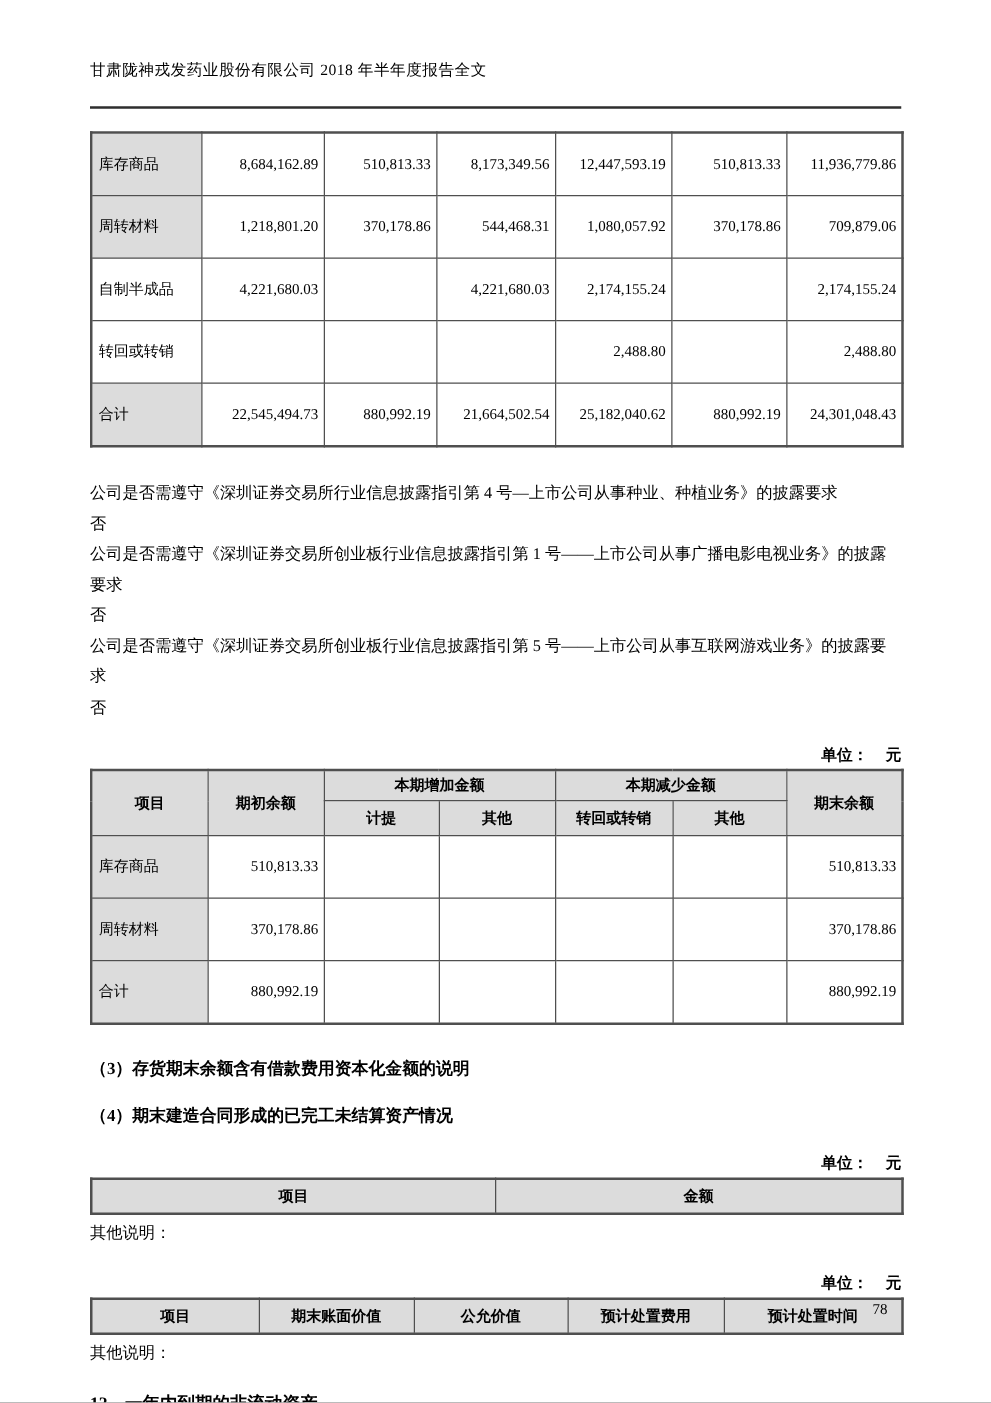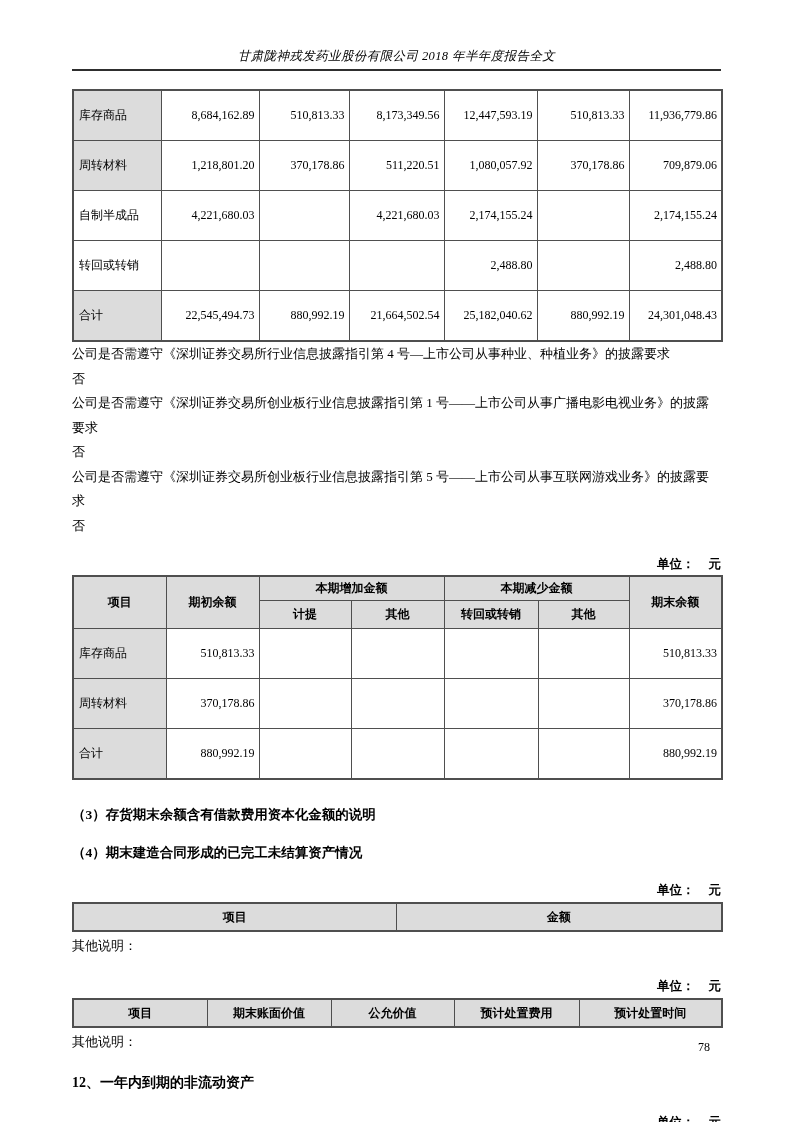--- a/index.html
+++ b/index.html
@@ -2,32 +2,32 @@
 <html><head>
 <meta charset="utf-8">
 <style>
   html,body{margin:0;padding:0;background:#888;}
   .page{
     width:793px;height:1122px;position:relative;background:#ffffff;
     font-family:"Liberation Serif","DejaVu Serif",serif;color:#000;
     box-sizing:border-box;padding:0 72px;overflow:hidden;margin:0 auto;
   }
   .doc-header{
-    padding-top:48px;padding-bottom:4px;text-align:center;
-    font-size:12.5px;border-bottom:2px solid #2e2e2e;letter-spacing:.4px;font-style:italic;
+    padding-top:48px;padding-bottom:20px;text-align:left;
+    font-size:12.5px;border-bottom:2px solid #2e2e2e;letter-spacing:.4px;
   }
   table{border-collapse:collapse;width:100%;table-layout:fixed;}
   .tbl{border:2px solid #4f4f4f;}
   .tbl td{border:1px solid #4f4f4f;font-size:12px;overflow:hidden;white-space:nowrap;}
   .cell-label{background:#dcdcdc;text-align:left;padding:15px 5px;height:19px;}
   .cell-label.plain{background:#ffffff;}
   .cell-num{text-align:right;padding:4px 4px;height:19px;}
   .cell-hdr{background:#dcdcdc;text-align:center;padding:3px 2px;font-weight:bold;}
   .t1{margin-top:18px;}
-  .compliance{margin-top:0;font-size:13px;}
+  .compliance{margin-top:24px;font-size:13px;}
   .compliance p{margin:0;line-height:24.5px;}
   .sec-h{font-weight:bold;font-size:13.5px;}
   .h-s2{margin-top:14px;}
   .h-s3{margin-top:26px;}
   .h-s4{margin-top:20px;}
   .h-s11{margin-top:24px;font-size:14px;}
   .h-s12{margin-top:23px;font-size:14px;}
   .unit-line{text-align:right;font-size:12.5px;font-weight:bold;}
   .u-a{margin-top:18px;}
   .u-b{margin-top:20px;}
@@ -69,21 +69,21 @@
         <td class="cell-num">510,813.33</td>
         <td class="cell-num">8,173,349.56</td>
         <td class="cell-num">12,447,593.19</td>
         <td class="cell-num">510,813.33</td>
         <td class="cell-num">11,936,779.86</td>
       </tr>
       <tr>
         <td class="cell-label">周转材料</td>
         <td class="cell-num">1,218,801.20</td>
         <td class="cell-num">370,178.86</td>
-        <td class="cell-num">511,220.51</td>
+        <td class="cell-num">544,468.31</td>
         <td class="cell-num">1,080,057.92</td>
         <td class="cell-num">370,178.86</td>
         <td class="cell-num">709,879.06</td>
       </tr>
       <tr>
         <td class="cell-label plain">自制半成品</td>
         <td class="cell-num">4,221,680.03</td>
         <td class="cell-num"></td>
         <td class="cell-num">4,221,680.03</td>
         <td class="cell-num">2,174,155.24</td>

